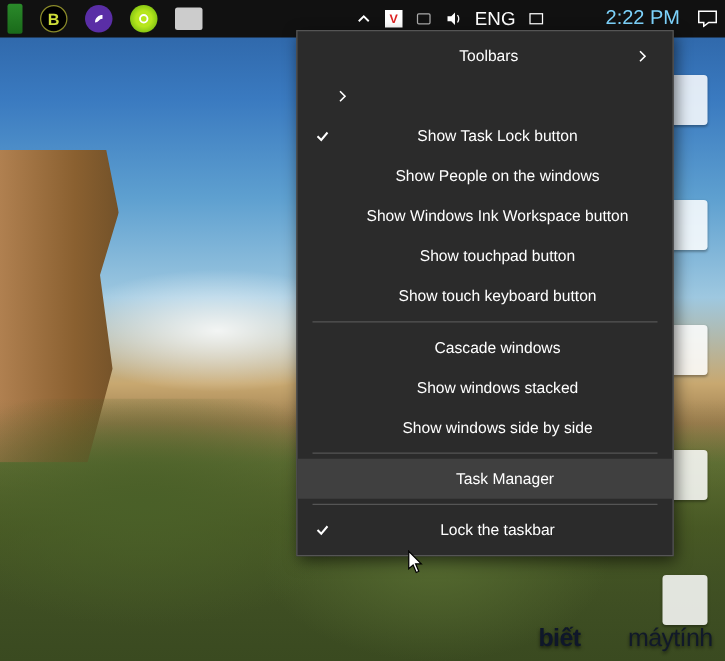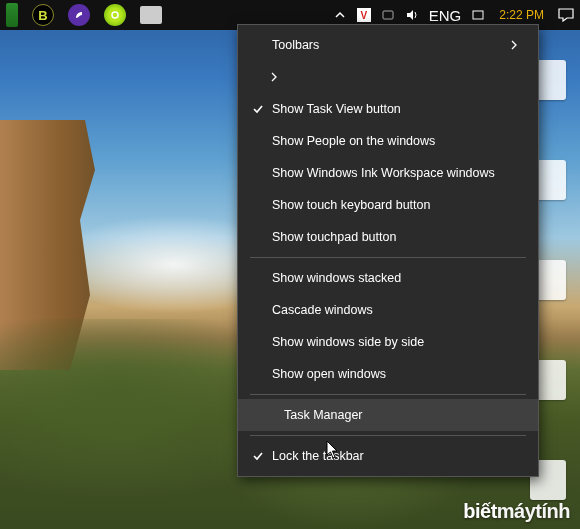--- a/index.html
+++ b/index.html
@@ -47,55 +47,55 @@
     padding: 0 6px; color: #fff; font-size: 12px;
   }
   .taskbar .left { display: flex; align-items: center; gap: 14px; }
   .taskbar .spacer { flex: 1; }
   .taskbar .right { display: flex; align-items: center; gap: 10px; }
   .tb-icon { width: 22px; height: 22px; border-radius: 50%; display: flex; align-items: center; justify-content: center; }
   .tb-rect { width: 22px; height: 18px; border-radius: 2px; background: #ccc; }
   .green-strip { width: 12px; height: 24px; background: linear-gradient(#2a8a2a,#1a6a1a); border-radius: 2px; }
   .tray-icon { width: 14px; height: 14px; display:flex; align-items:center; justify-content:center; }
   .tray-text { font-size: 15px; color: #fff; }
-  .clock { font-size: 12px; color: #eab308; padding: 0 4px; }
+  .clock { font-size: 16px; color: #7dd3fc; padding: 0 4px; margin-left: 34px; }
   .notif { width: 16px; height: 14px; }
 
   
   .context-menu {
     position: absolute; left: 237px; top: 24px; width: 302px;
     background: #2b2b2b; color: #fff; font-size: 12.5px;
     box-shadow: 2px 4px 12px rgba(0,0,0,0.6);
     border: 1px solid #555; padding: 4px 0;
   }
   .menu-item {
     display: flex; align-items: center; height: 32px;
     padding: 0 14px 0 8px; cursor: default; position: relative;
   }
   .menu-item.hovered { background: #404040; padding-left: 20px; }
   .menu-check { width: 24px; display: flex; justify-content: center; color: #fff; }
   .menu-gear { width: 24px; display: flex; justify-content: center; }
-  .menu-label { flex: 1; padding-left: 2px; }
+  .menu-label { flex: 1; padding-left: 2px; text-align: center; }
   .menu-arrow { width: 14px; text-align: right; color: #ddd; }
   .menu-sep { height: 1px; background: #555; margin: 4px 12px; }
 
   
   .cursor {
     position: absolute; left: 326px; top: 440px; width: 14px; height: 20px;
     pointer-events: none;
   }
 
   
   .watermark {
-    position: absolute; right: 10px; bottom: 6px; color: #ffffff;
+    position: absolute; right: 10px; bottom: 6px; color: #0f172a;
     font-weight: 700; font-size: 20px; letter-spacing: -0.5px;
     text-shadow: 0 1px 3px rgba(0,0,0,0.6);
-    display: flex; align-items: center;
-  }
-  .watermark .thin { font-weight: 700; opacity: 0.95; }
+    display: flex; align-items: center; gap: 38px;
+  }
+  .watermark .thin { font-weight: 400; opacity: 0.95; }
 
   svg { display: block; }
 </style>
 </head>
 <body>
 
 <div class="wallpaper"></div>
 <div class="cliff"></div>
 <div class="hills"></div>
 
@@ -177,56 +177,52 @@
           <path d="M2 1 L6 5 L2 9" stroke="#fff" stroke-width="1.3" fill="none"></path>
         </svg>
     </span>
   </div>
   <div class="menu-item">
     <span class="menu-check">
       <svg width="12" height="12" viewBox="0 0 12 12">
           <path d="M2 6 L5 9 L10 3" stroke="#fff" stroke-width="1.6" fill="none"></path>
         </svg>
     </span>
-    <span class="menu-label">Show Task View button</span>
+    <span class="menu-label">Show Task Lock button</span>
   </div>
   <div class="menu-item">
     <span class="menu-check"></span>
     <span class="menu-label">Show People on the windows</span>
   </div>
   <div class="menu-item">
     <span class="menu-check"></span>
-    <span class="menu-label">Show Windows Ink Workspace windows</span>
+    <span class="menu-label">Show Windows Ink Workspace button</span>
+  </div>
+  <div class="menu-item">
+    <span class="menu-check"></span>
+    <span class="menu-label">Show touchpad button</span>
   </div>
   <div class="menu-item">
     <span class="menu-check"></span>
     <span class="menu-label">Show touch keyboard button</span>
   </div>
-  <div class="menu-item">
-    <span class="menu-check"></span>
-    <span class="menu-label">Show touchpad button</span>
-  </div>
 
   <div class="menu-sep"></div>
 
   <div class="menu-item">
     <span class="menu-check"></span>
+    <span class="menu-label">Cascade windows</span>
+  </div>
+  <div class="menu-item">
+    <span class="menu-check"></span>
     <span class="menu-label">Show windows stacked</span>
   </div>
   <div class="menu-item">
     <span class="menu-check"></span>
-    <span class="menu-label">Cascade windows</span>
-  </div>
-  <div class="menu-item">
-    <span class="menu-check"></span>
     <span class="menu-label">Show windows side by side</span>
-  </div>
-  <div class="menu-item">
-    <span class="menu-check"></span>
-    <span class="menu-label">Show open windows</span>
   </div>
 
   <div class="menu-sep"></div>
 
   <div class="menu-item hovered">
     <span class="menu-check"></span>
     <span class="menu-label">Task Manager</span>
   </div>
 
   <div class="menu-sep"></div>

